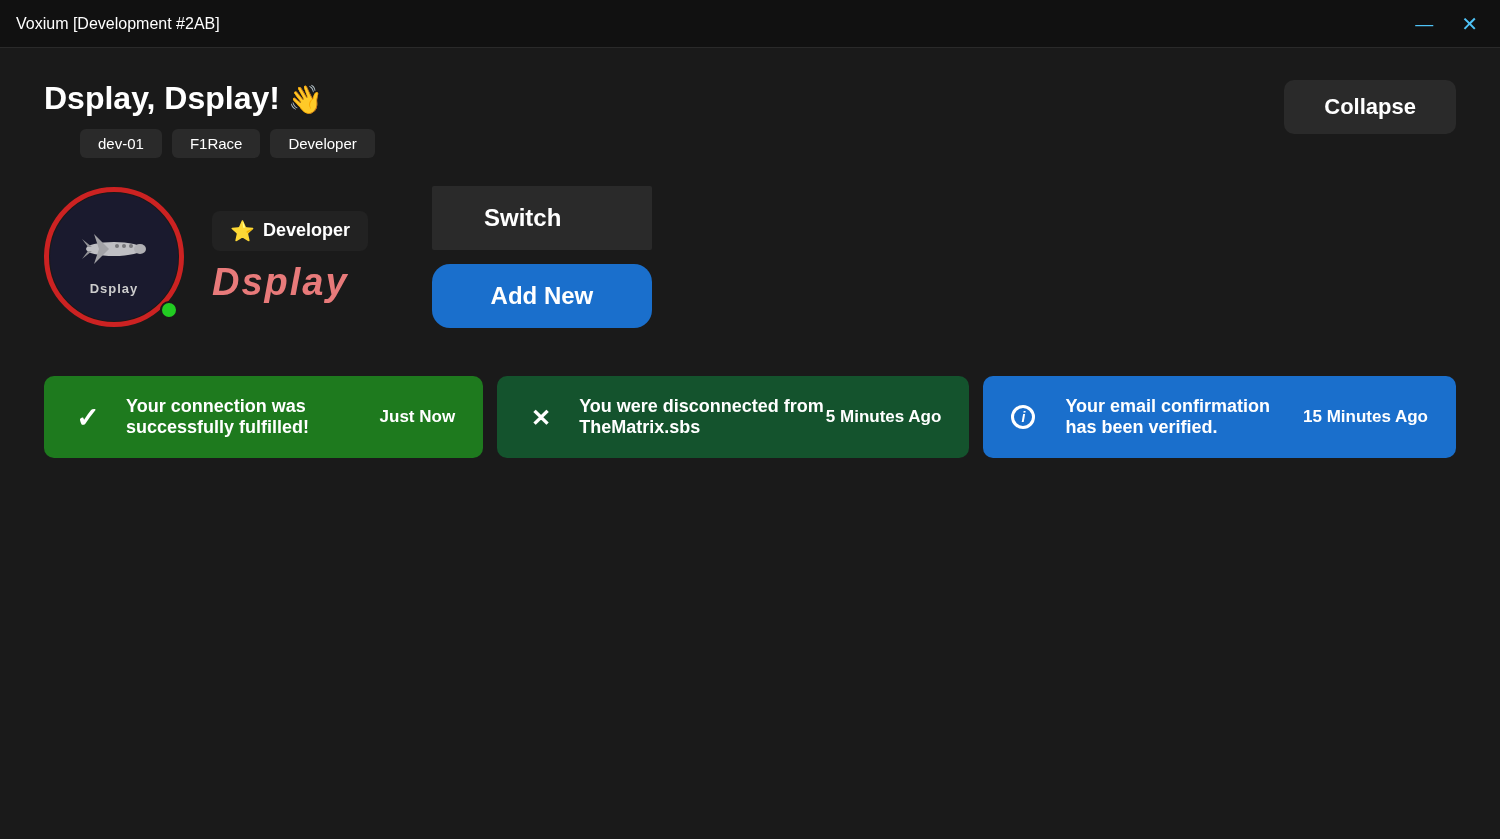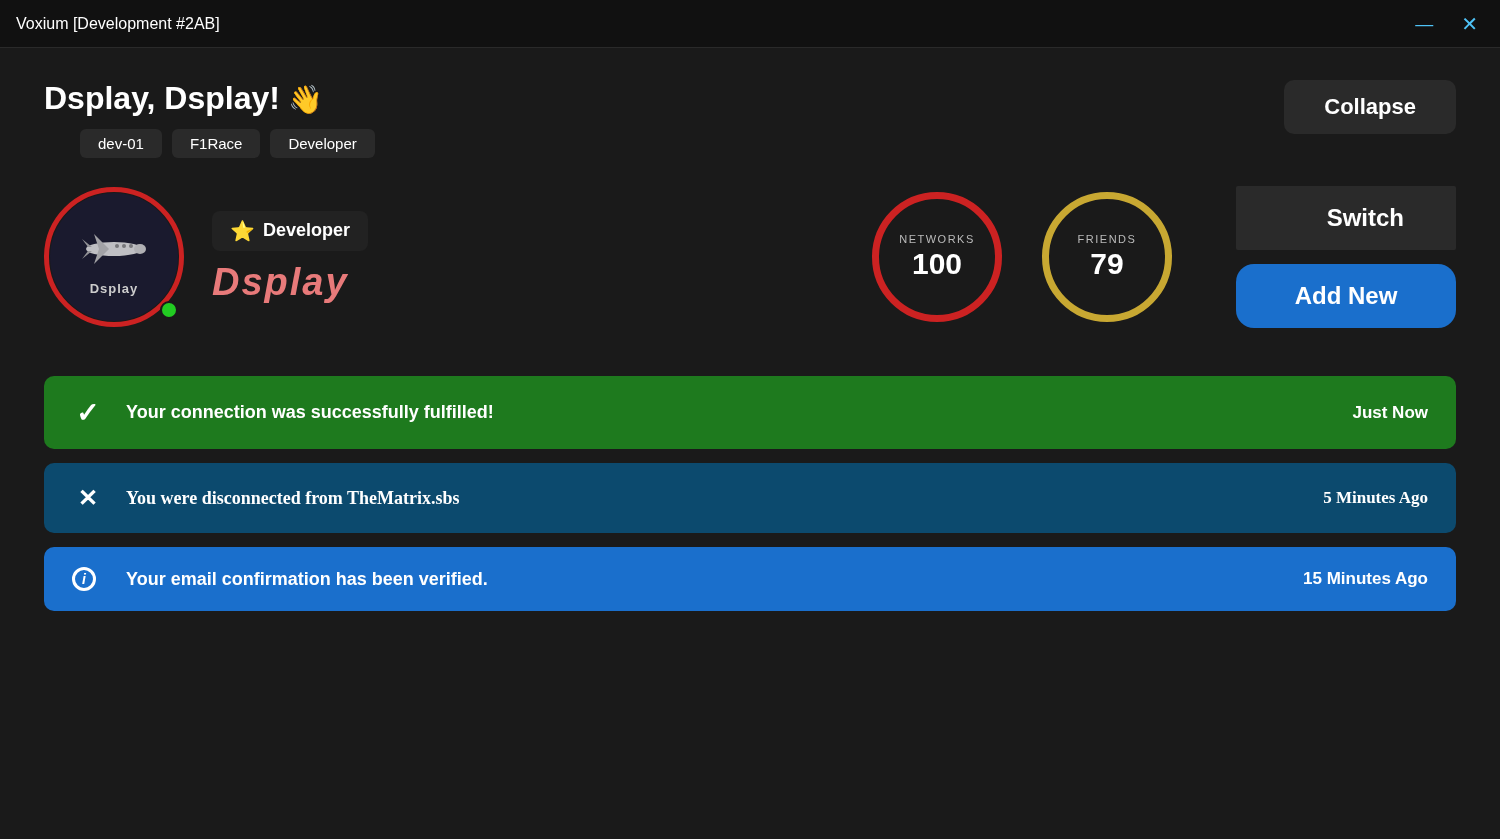--- a/index.html
+++ b/index.html
@@ -229,39 +229,39 @@
     .switch-btn {
       background: #2a2a2a;
       color: #fff;
       border: none;
       border-radius: 2px;
       padding: 18px 52px;
       font-size: 24px;
       font-weight: 700;
       cursor: pointer;
       min-width: 220px;
-      text-align: right;
+      text-align: left;
     }
     .addnew-btn {
       background: #1a6fcc;
       color: #fff;
       border: none;
       border-radius: 18px;
       padding: 18px 28px;
       font-size: 24px;
       font-weight: 700;
       cursor: pointer;
       min-width: 220px;
       text-align: center;
     }
 
     
     .notifications {
       display: flex;
-      flex-direction: column;
+      flex-direction: row;
       gap: 14px;
       margin-top: 10px;
     }
     .notification {
       border-radius: 10px;
       display: flex;
       align-items: center;
       padding: 20px 28px;
       font-size: 18px;
       font-weight: 600;
@@ -273,21 +273,21 @@
       gap: 22px;
     }
     .notif-icon {
       font-size: 26px;
       font-weight: 900;
       color: #fff;
       min-width: 32px;
       text-align: center;
     }
     .notif-success { background: #1e7a1e; }
-    .notif-error { background: #0c4a6e; font-family: Liberation Serif, serif; }
+    .notif-error { background: #14532d; }
     .notif-info { background: #1a6fcc; }
     .notif-time {
       font-size: 17px;
       font-weight: 600;
       color: #fff;
       white-space: nowrap;
     }
     .notif-text {
       font-size: 18px;
       color: #fff;
@@ -369,30 +369,20 @@
     </div>
 
     <div class="profile-info">
       <div class="developer-badge">
         <span class="badge-icon">⭐</span>
         <span>Developer</span>
       </div>
       <div class="username">Dsplay</div>
     </div>
 
-    <div class="stats-area">
-      <div class="stat-circle stat-circle-networks">
-        <div class="stat-label">NETWORKS</div>
-        <div class="stat-number">100</div>
-      </div>
-      <div class="stat-circle stat-circle-friends">
-        <div class="stat-label">FRIENDS</div>
-        <div class="stat-number">79</div>
-      </div>
-    </div>
 
     <div class="action-buttons">
       <button class="switch-btn">Switch</button>
       <button class="addnew-btn">Add New</button>
     </div>
 
   </div>
 
   <div class="notifications">
 

